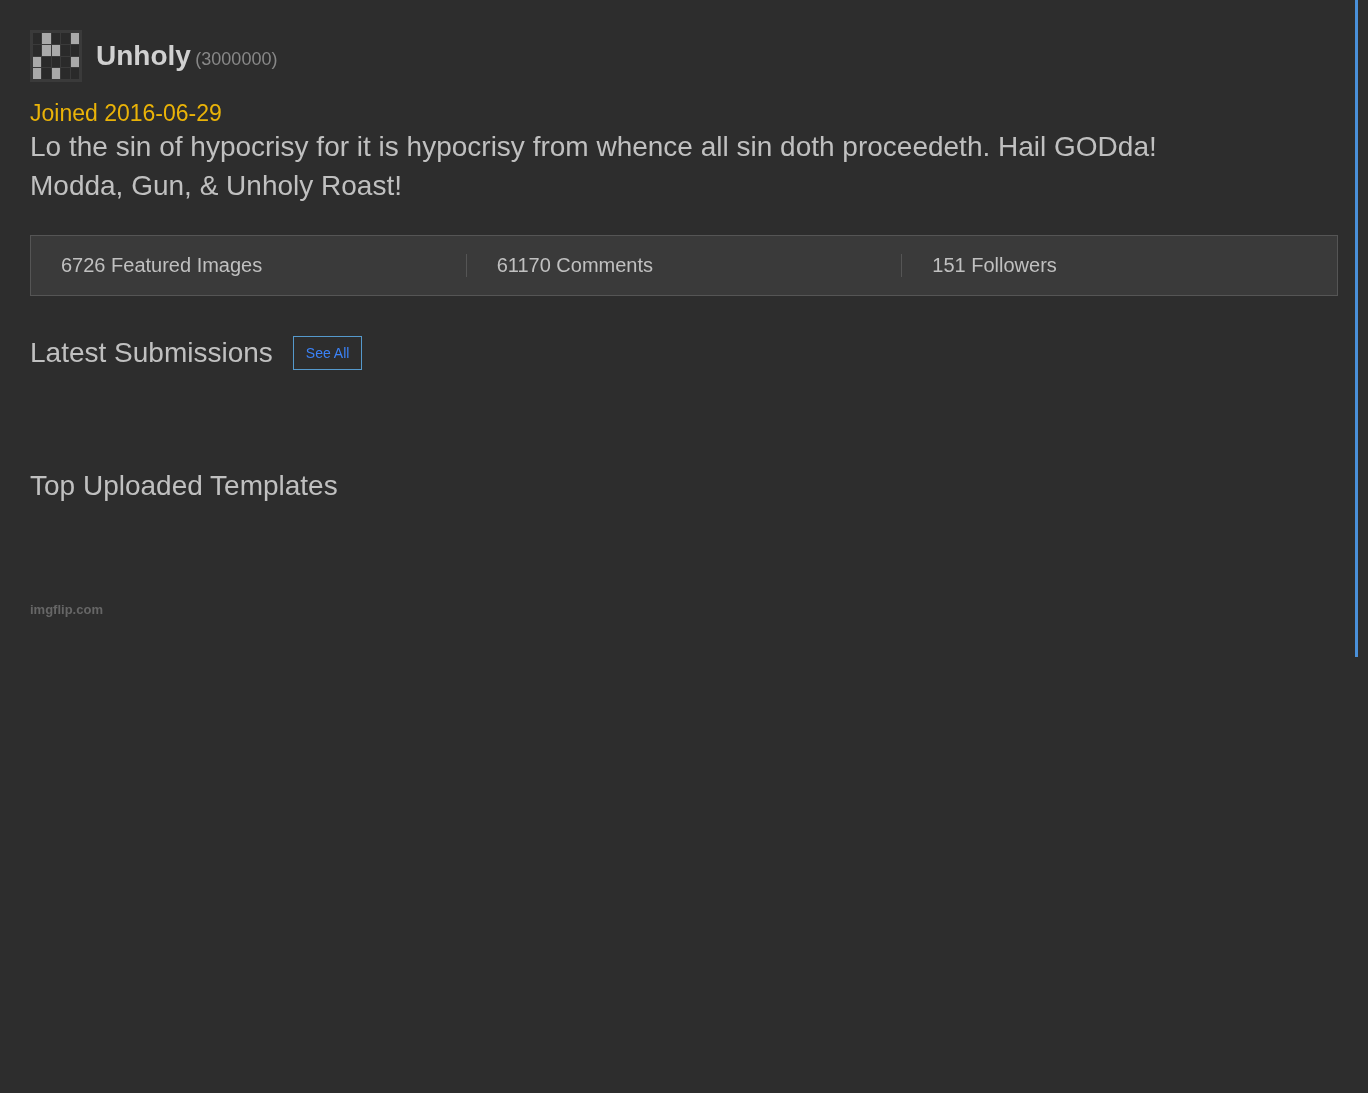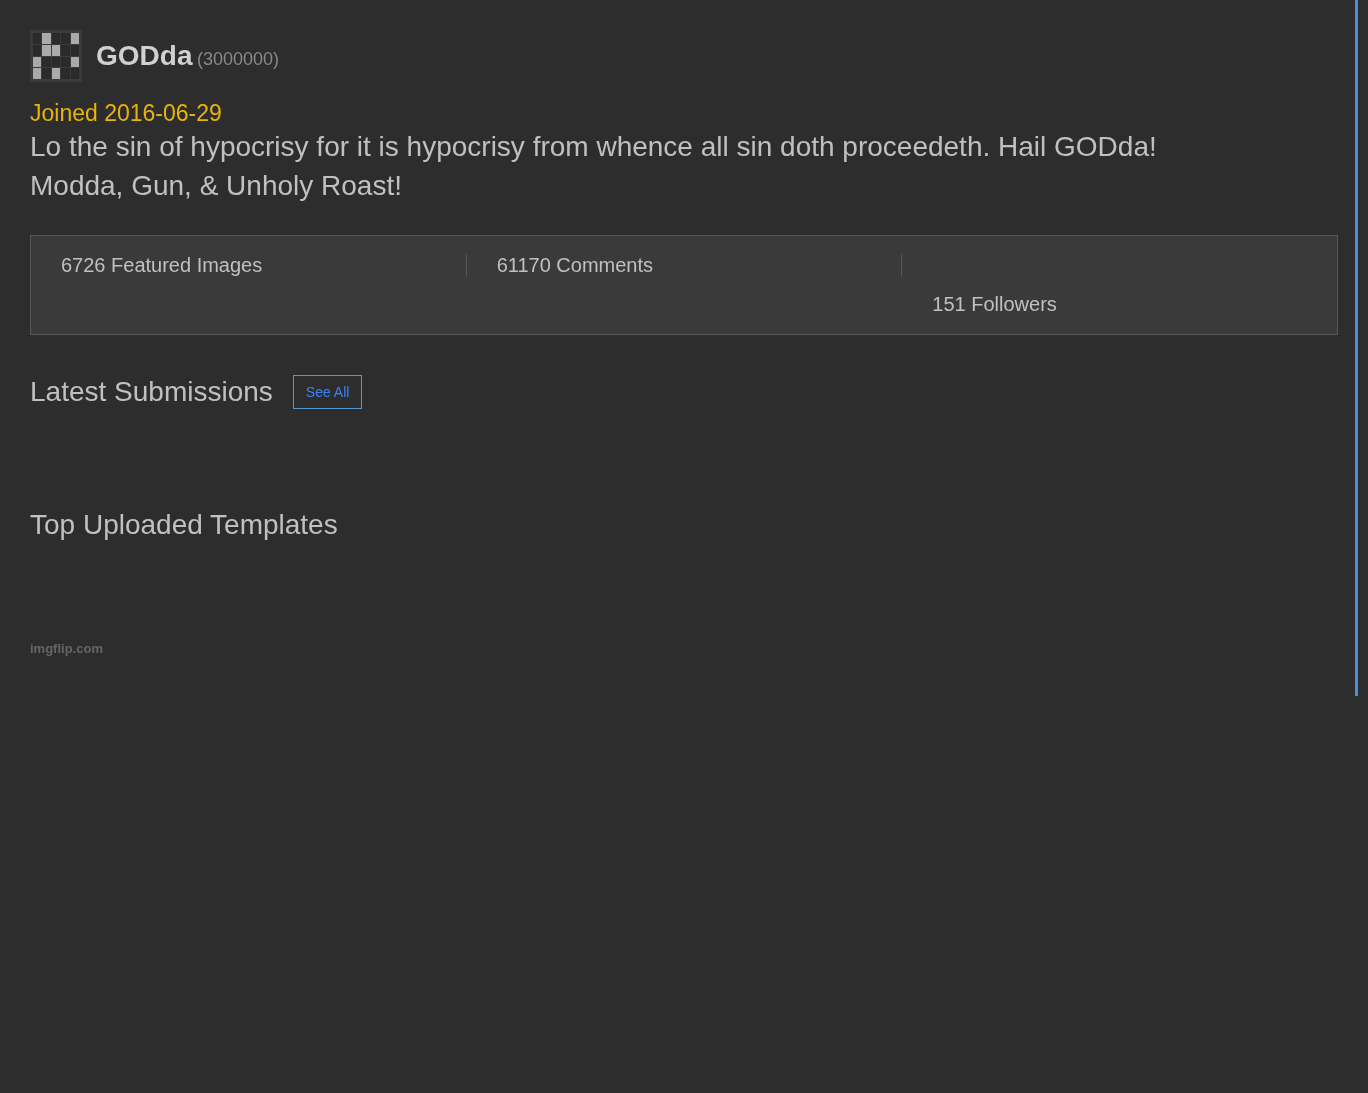--- a/index.html
+++ b/index.html
@@ -77,21 +77,20 @@
       flex: 1;
       text-align: left;
       padding-left: 30px;
       font-size: 20px;
       color: #c0c0c0;
       border-right: 1px solid #555;
     }
 
     .stat-item:last-child {
       border-right: none;
-      margin-top: 39px;
     }
 
     
     .section-header {
       display: flex;
       align-items: center;
       gap: 20px;
       margin-bottom: 20px;
     }
 
@@ -253,21 +252,21 @@
       </div>
       <div class="prow">
         <div class="px l"></div>
           <div class="px d"></div>
           <div class="px l"></div>
           <div class="px d"></div>
           <div class="px d"></div>
       </div>
     </div>
     <div>
-      <span class="user-name">GODda</span>
+      <span class="user-name">Unholy</span>
       <span class="user-id">(3000000)</span>
     </div>
   </div>
 
   <div class="join-date">Joined 2016-06-29</div>
 
   <div class="user-bio">Lo the sin of hypocrisy for it is hypocrisy from whence all sin doth proceedeth. Hail GODda! Modda, Gun, &amp; Unholy Roast!</div>
 
   <div class="stats-bar">
     <div class="stat-item">6726 Featured Images</div>

